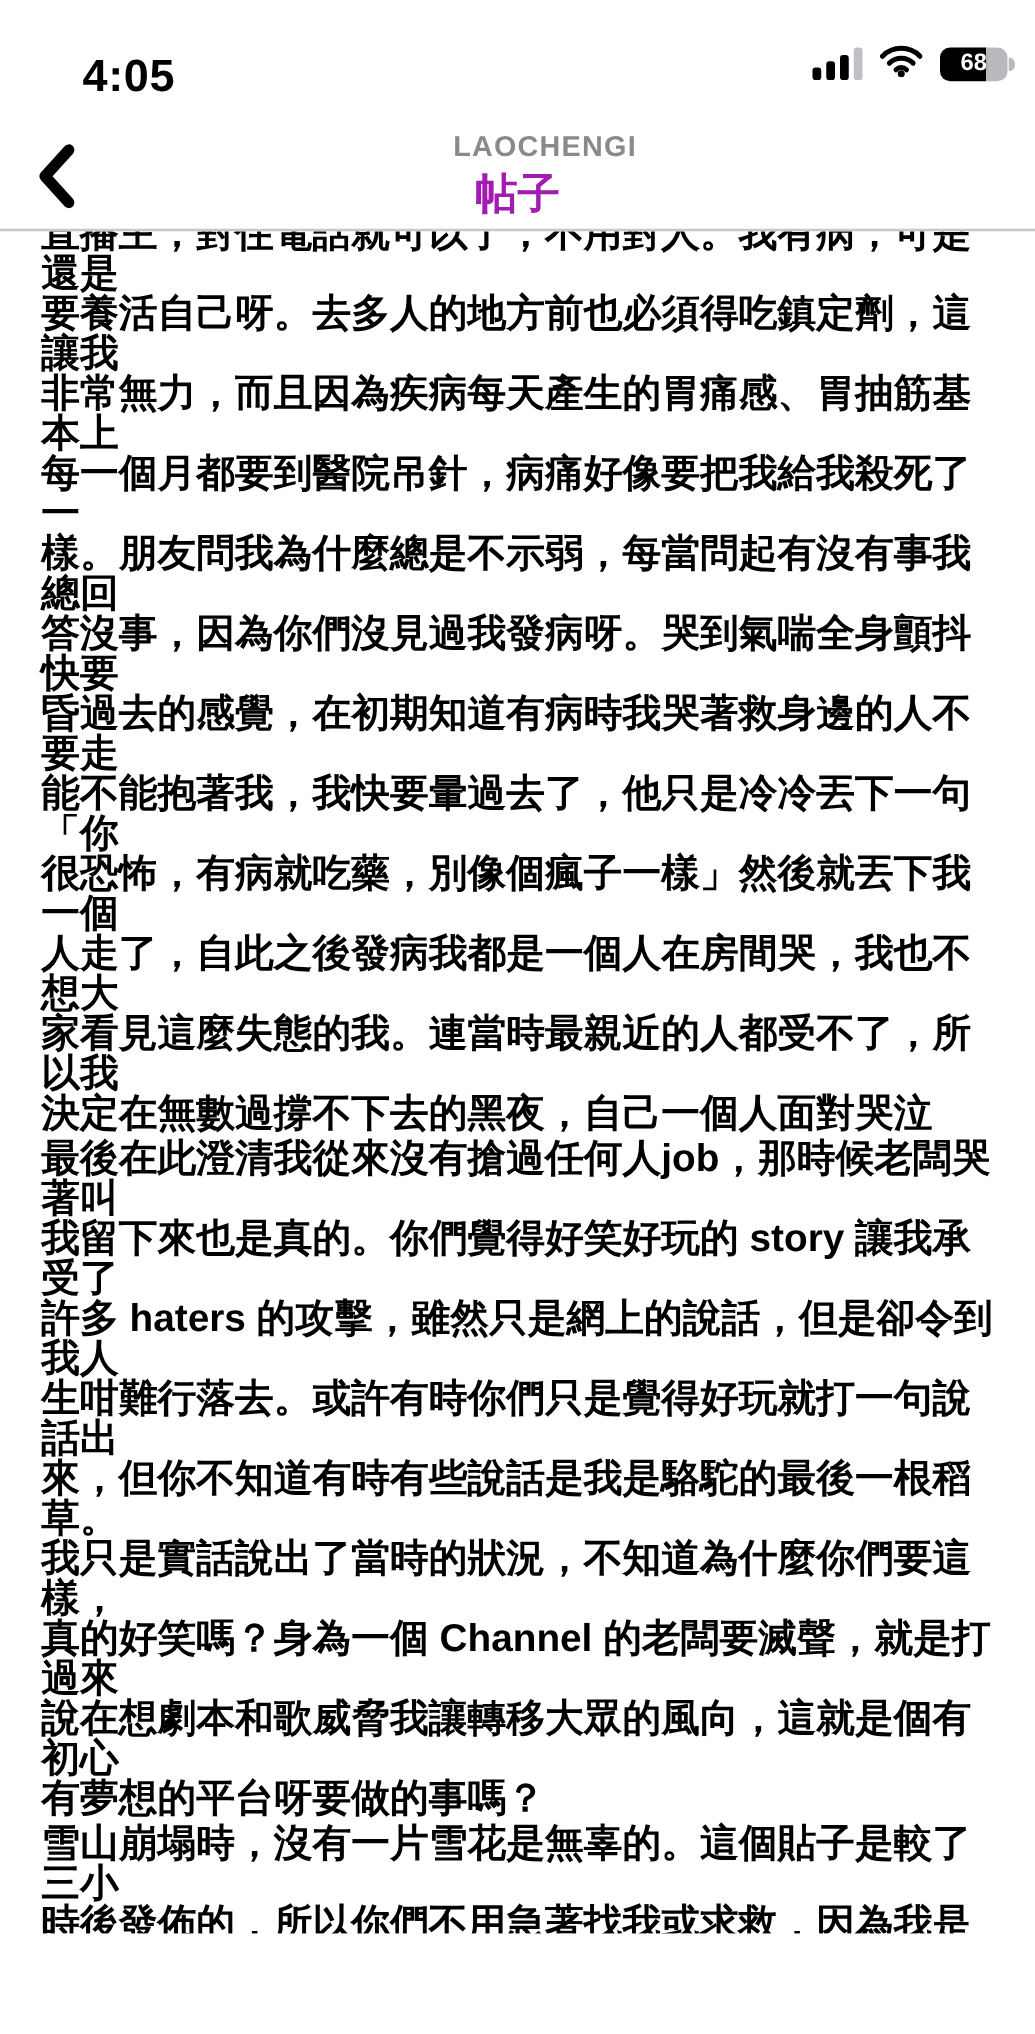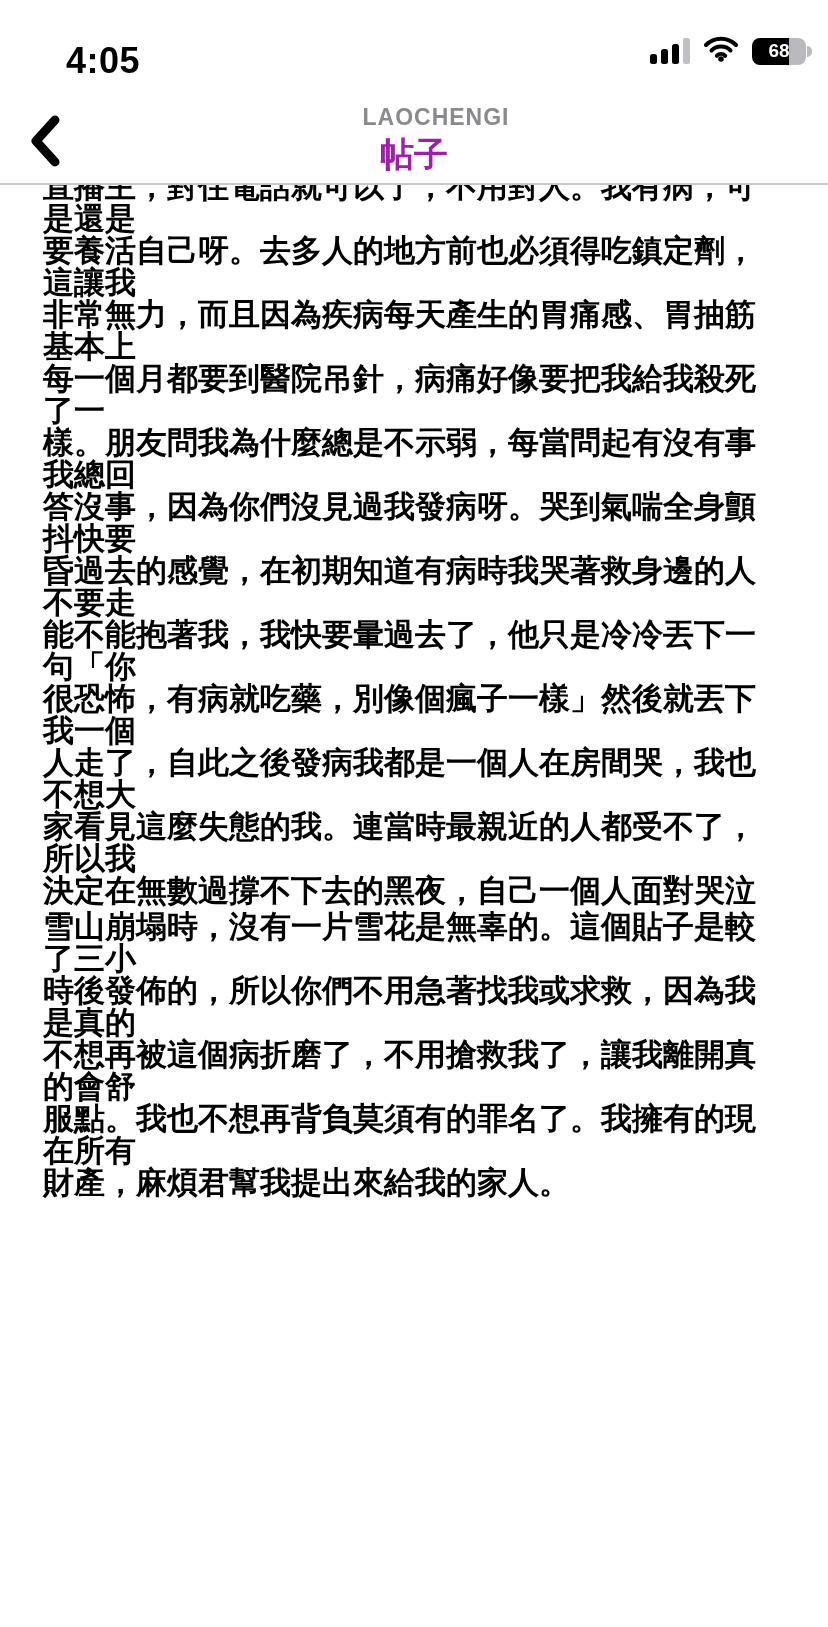--- a/index.html
+++ b/index.html
@@ -21,21 +21,21 @@
     display:flex;align-items:center;justify-content:center;text-align:right;}
   .battery .pct{font-size:19px;font-weight:bold;color:#fff;text-shadow:0 0 2px rgba(0,0,0,.55);letter-spacing:0;}
   .battery .nub{position:absolute;right:-6px;top:8px;width:5px;height:11px;background:#b9b9be;border-radius:0 5px 5px 0;}
   
   .header{position:absolute;top:100px;left:0;width:100%;height:83px;border-bottom:2px solid #c8c7cc;background:#fff;z-index:2;}
   .back-btn{position:absolute;left:22px;top:12px;width:44px;height:60px;display:flex;align-items:center;justify-content:center;cursor:pointer;background:none;border:none;padding:0;}
   .titles{position:absolute;left:0;top:0;width:100%;text-align:center;}
   .author{display:block;margin-top:4px;font-size:23px;font-weight:bold;color:#8a8a8e;letter-spacing:1px;margin-left:44px;}
   .page-title{display:block;margin-top:1px;font-size:34px;font-weight:bold;color:#a21caf;}
   
-  .post-body{position:absolute;top:185px;left:0;right:0;bottom:0;padding:0 43px;overflow:hidden;}
+  .post-body{position:absolute;top:185px;left:0;right:0;bottom:0;padding:0 33px;overflow:hidden;}
   .para{margin:4px 0 0 0;font-size:31px;line-height:32px;font-weight:600;color:#000;white-space:pre-line;
         font-family:"Liberation Sans",sans-serif;text-align:left;letter-spacing:0;}
   .para.first{margin-top:-14px;}
   .bottom-divider{position:absolute;left:0;top:1619px;width:100%;height:2px;background:#d6d6db;}
 </style>
 </head>
 <body>
 
 <div class="screen">
 
@@ -83,20 +83,29 @@
 非常無力，而且因為疾病每天產生的胃痛感、胃抽筋基本上
 每一個月都要到醫院吊針，病痛好像要把我給我殺死了一
 樣。朋友問我為什麼總是不示弱，每當問起有沒有事我總回
 答沒事，因為你們沒見過我發病呀。哭到氣喘全身顫抖快要
 昏過去的感覺，在初期知道有病時我哭著救身邊的人不要走
 能不能抱著我，我快要暈過去了，他只是冷冷丟下一句「你
 很恐怖，有病就吃藥，別像個瘋子一樣」然後就丟下我一個
 人走了，自此之後發病我都是一個人在房間哭，我也不想大
 家看見這麼失態的我。連當時最親近的人都受不了，所以我
 決定在無數過撐不下去的黑夜，自己一個人面對哭泣</p>
+    <p class="para">最後在此澄清我從來沒有搶過任何人job，那時候老闆哭著叫
+我留下來也是真的。你們覺得好笑好玩的 story 讓我承受了
+許多 haters 的攻擊，雖然只是網上的說話，但是卻令到我人
+生咁難行落去。或許有時你們只是覺得好玩就打一句說話出
+來，但你不知道有時有些說話是我是駱駝的最後一根稻草。
+我只是實話說出了當時的狀況，不知道為什麼你們要這樣，
+真的好笑嗎？身為一個 Channel 的老闆要滅聲，就是打過來
+說在想劇本和歌威脅我讓轉移大眾的風向，這就是個有初心
+有夢想的平台呀要做的事嗎？</p>
     <p class="para">雪山崩塌時，沒有一片雪花是無辜的。這個貼子是較了三小
 時後發佈的，所以你們不用急著找我或求救，因為我是真的
 不想再被這個病折磨了，不用搶救我了，讓我離開真的會舒
 服點。我也不想再背負莫須有的罪名了。我擁有的現在所有
 財產，麻煩君幫我提出來給我的家人。</p>
 
   </div>
 
   <div class="bottom-divider"></div>
 

